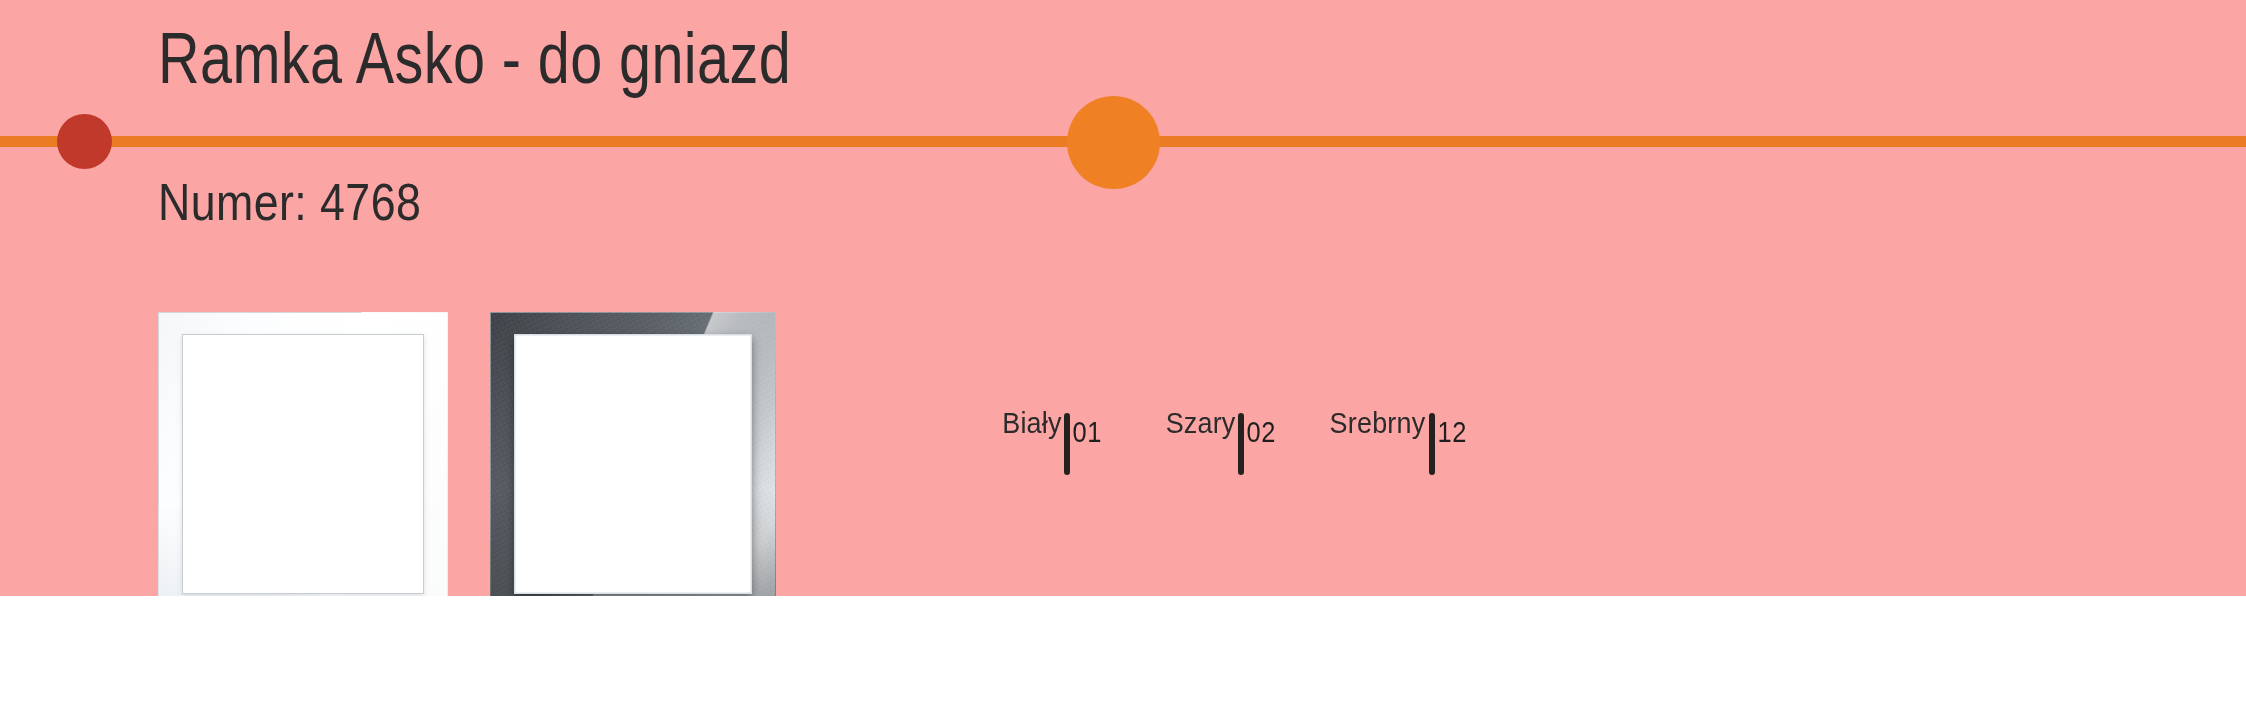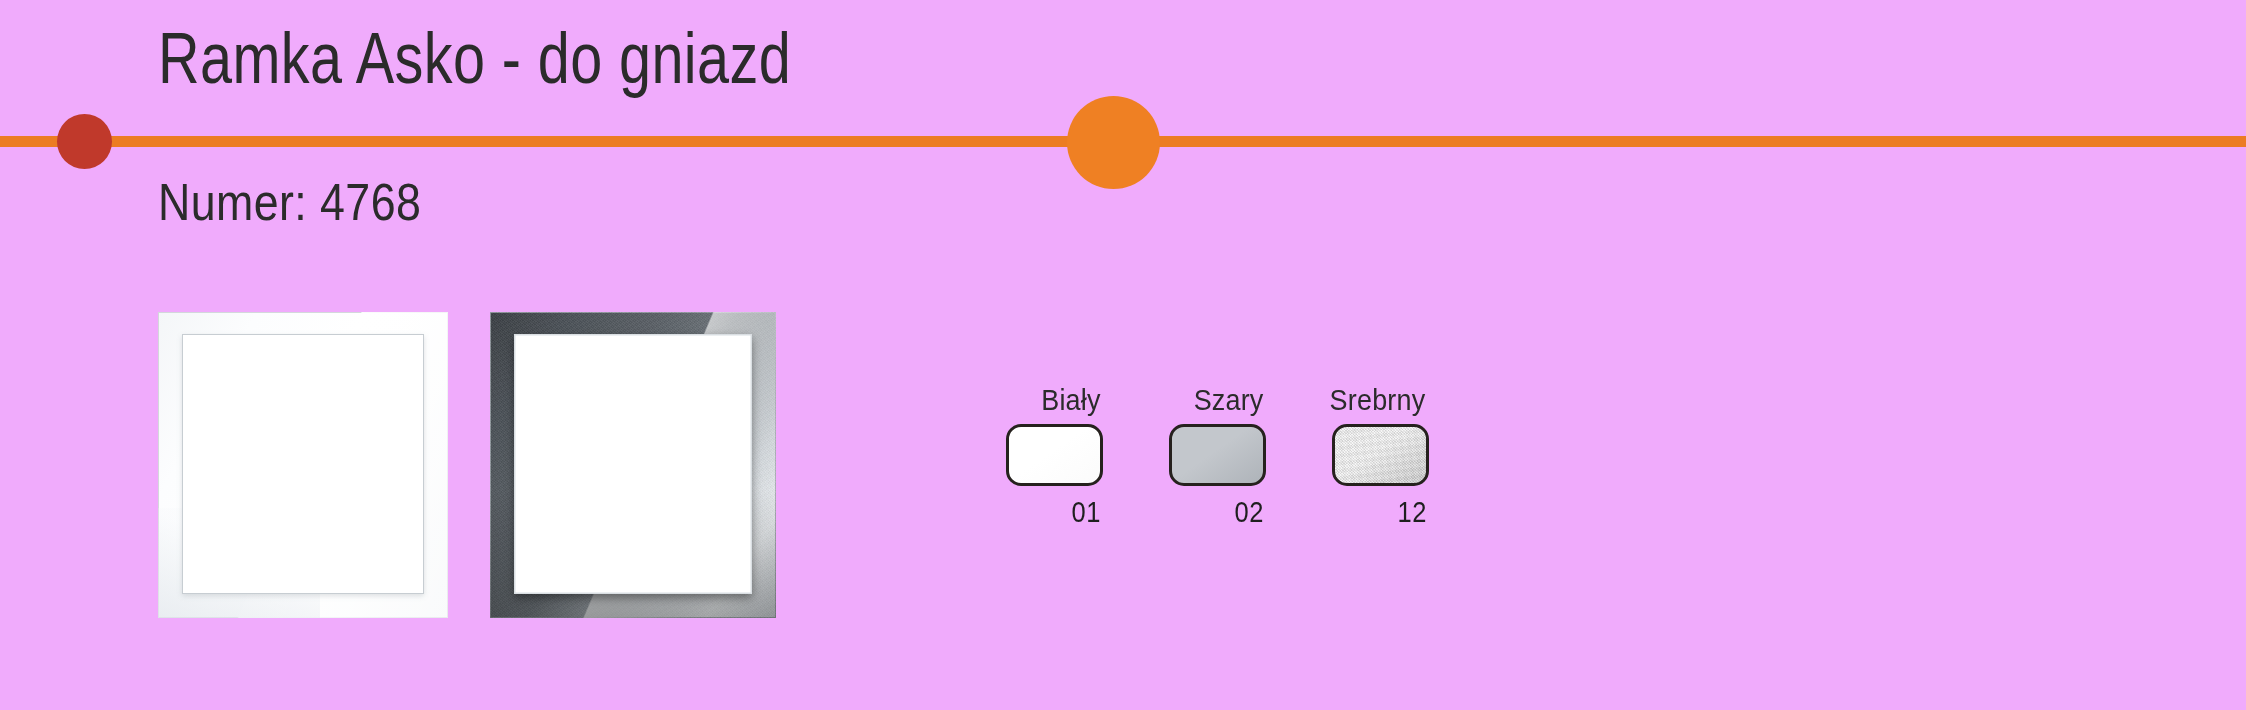--- a/index.html
+++ b/index.html
@@ -8,22 +8,22 @@
     background: #ffffff;
   }
   body {
     font-family: "Liberation Sans", sans-serif;
     -webkit-font-smoothing: antialiased;
   }
 
   #page {
     position: relative;
     width: 2246px;
-    height: 710px;
-    background: #f0abfc;
+    height: 596px;
+    background: #fca5a5;
     overflow: hidden;
   }
 
   
   .page-title {
     position: absolute;
     left: 158px;
     top: 15px;
     font-size: 72px;
     line-height: 86px;
@@ -200,22 +200,23 @@
   .swatches {
     position: absolute;
     left: 1000px;
     top: 383px;
     display: flex;
     gap: 60px;
   }
   .swatch-cell {
     width: 103px;
     display: flex;
-    flex-direction: column;
-    align-items: flex-end;
+    flex-direction: row;
+    align-items: flex-start;
+    margin-top: 23px;
   }
   .swatch-label {
     font-size: 29px;
     line-height: 34px;
     color: #2b2b2b;
     letter-spacing: 0.2px;
     white-space: nowrap;
     transform: scaleX(0.93);
   }
   .swatch-chip {

